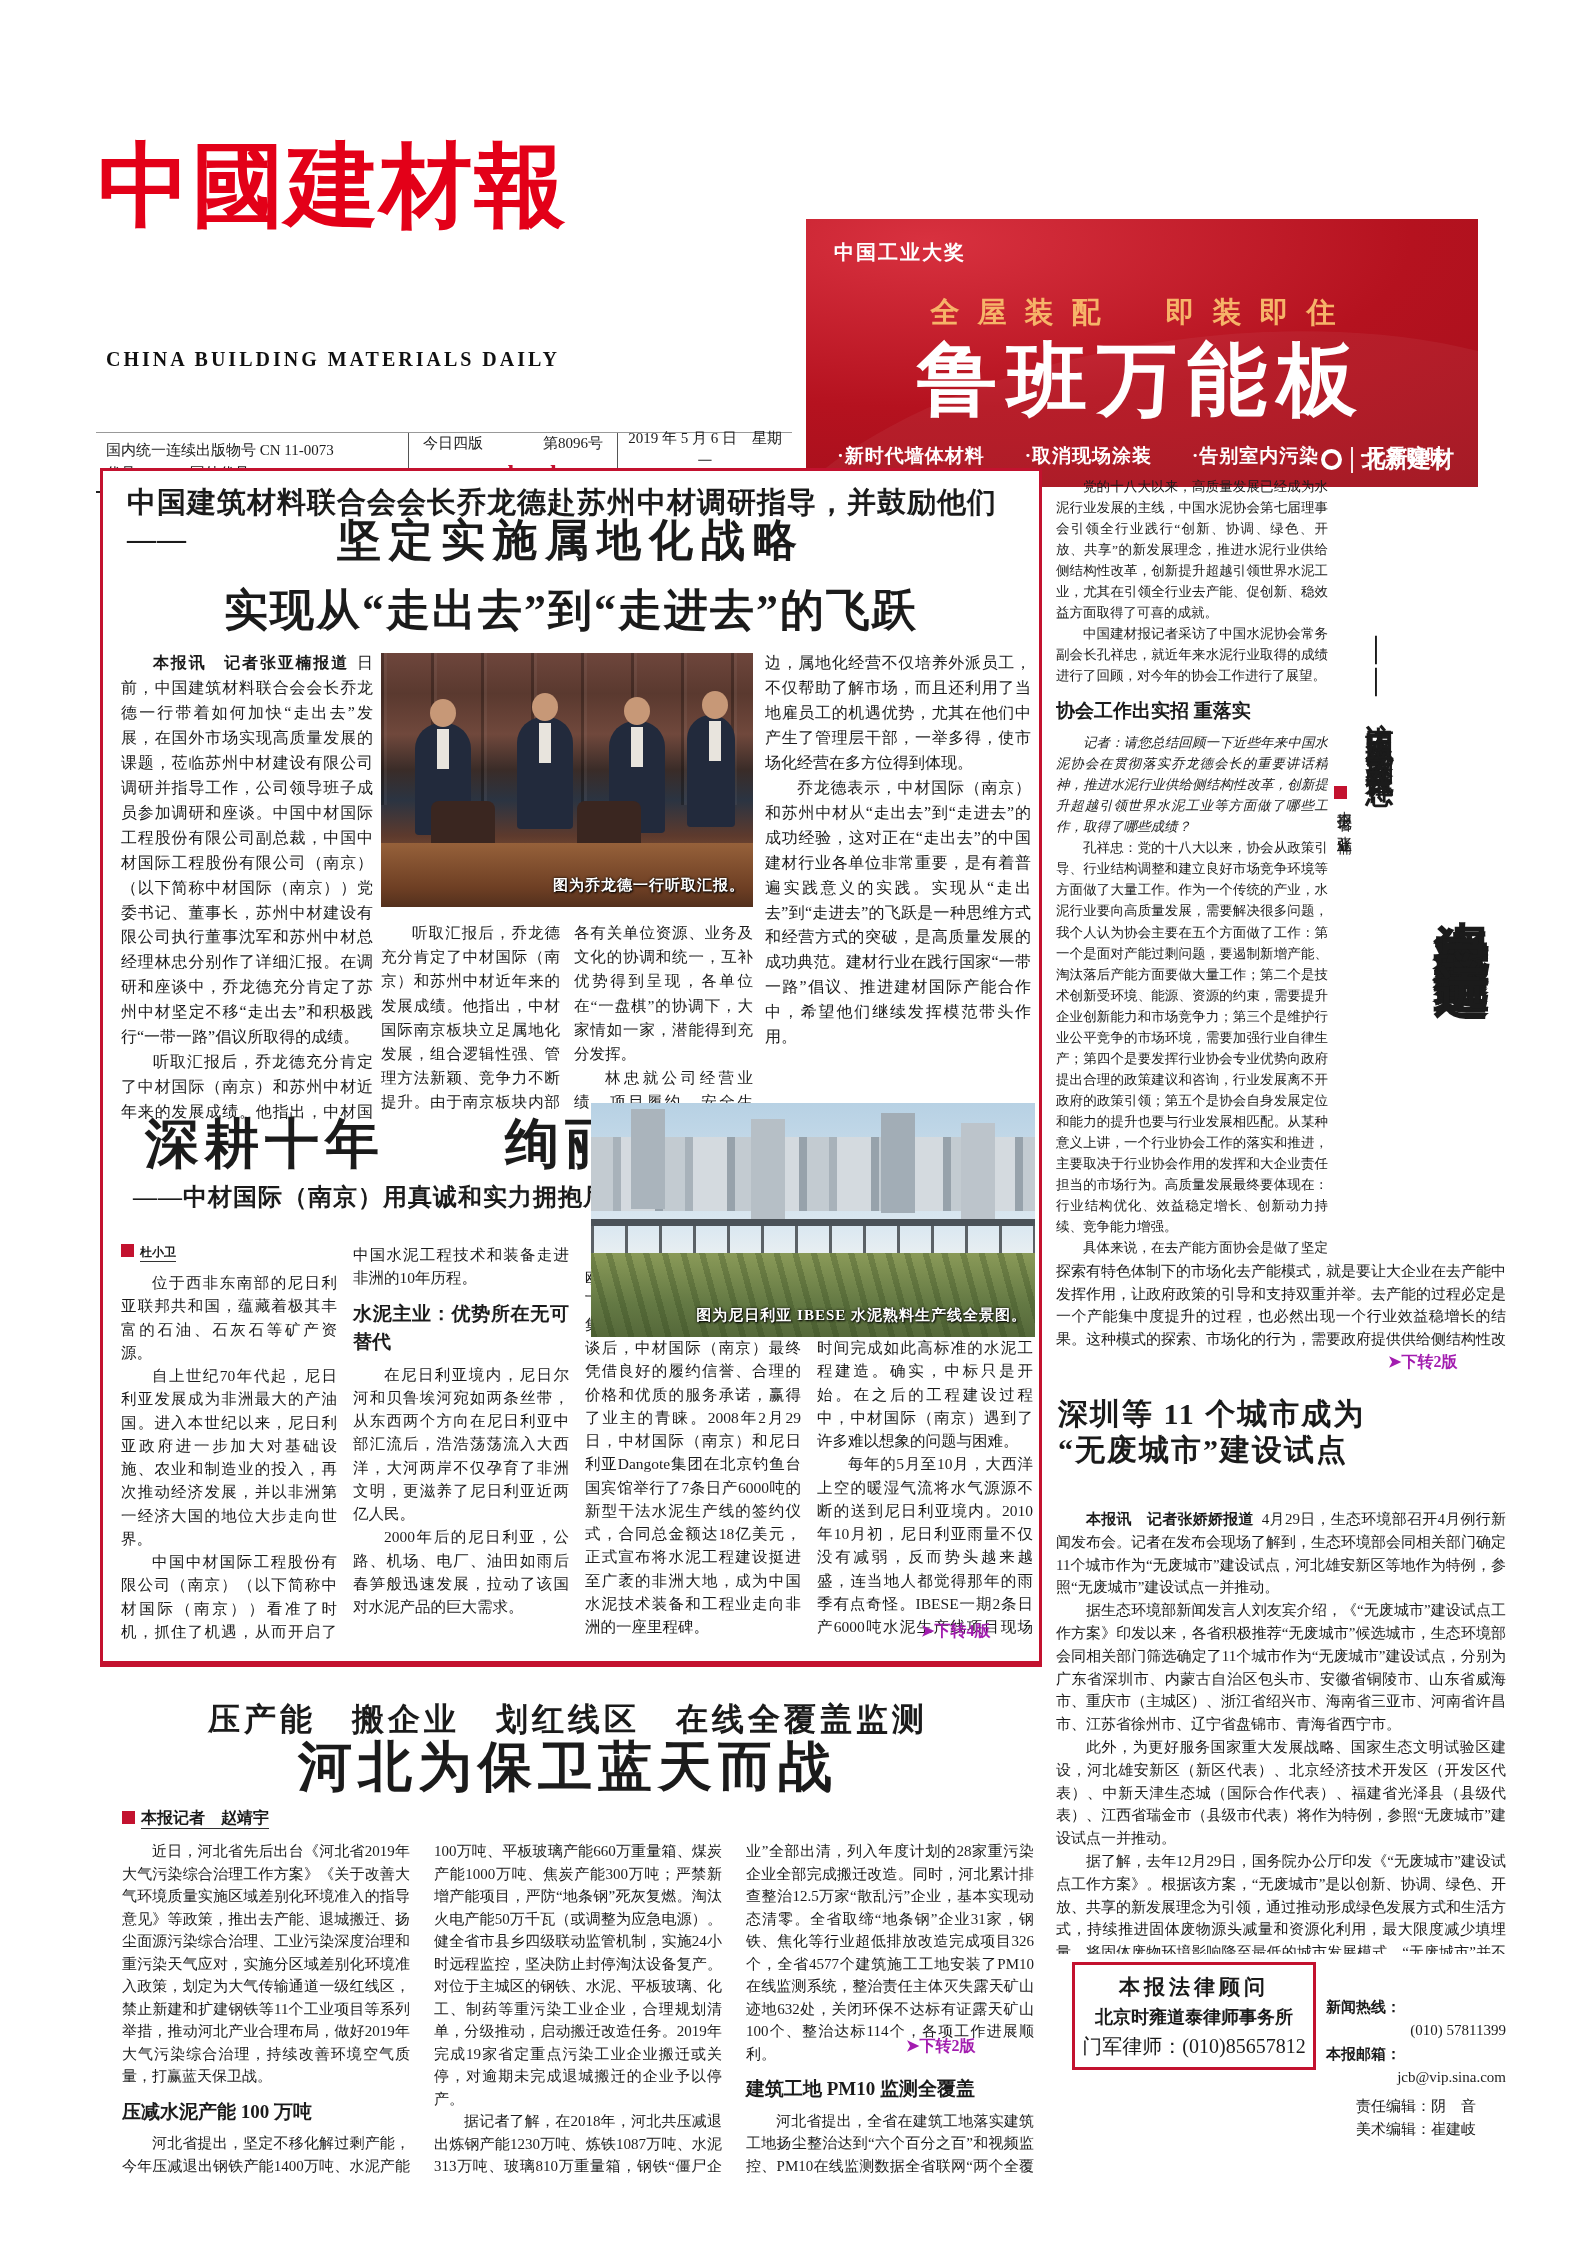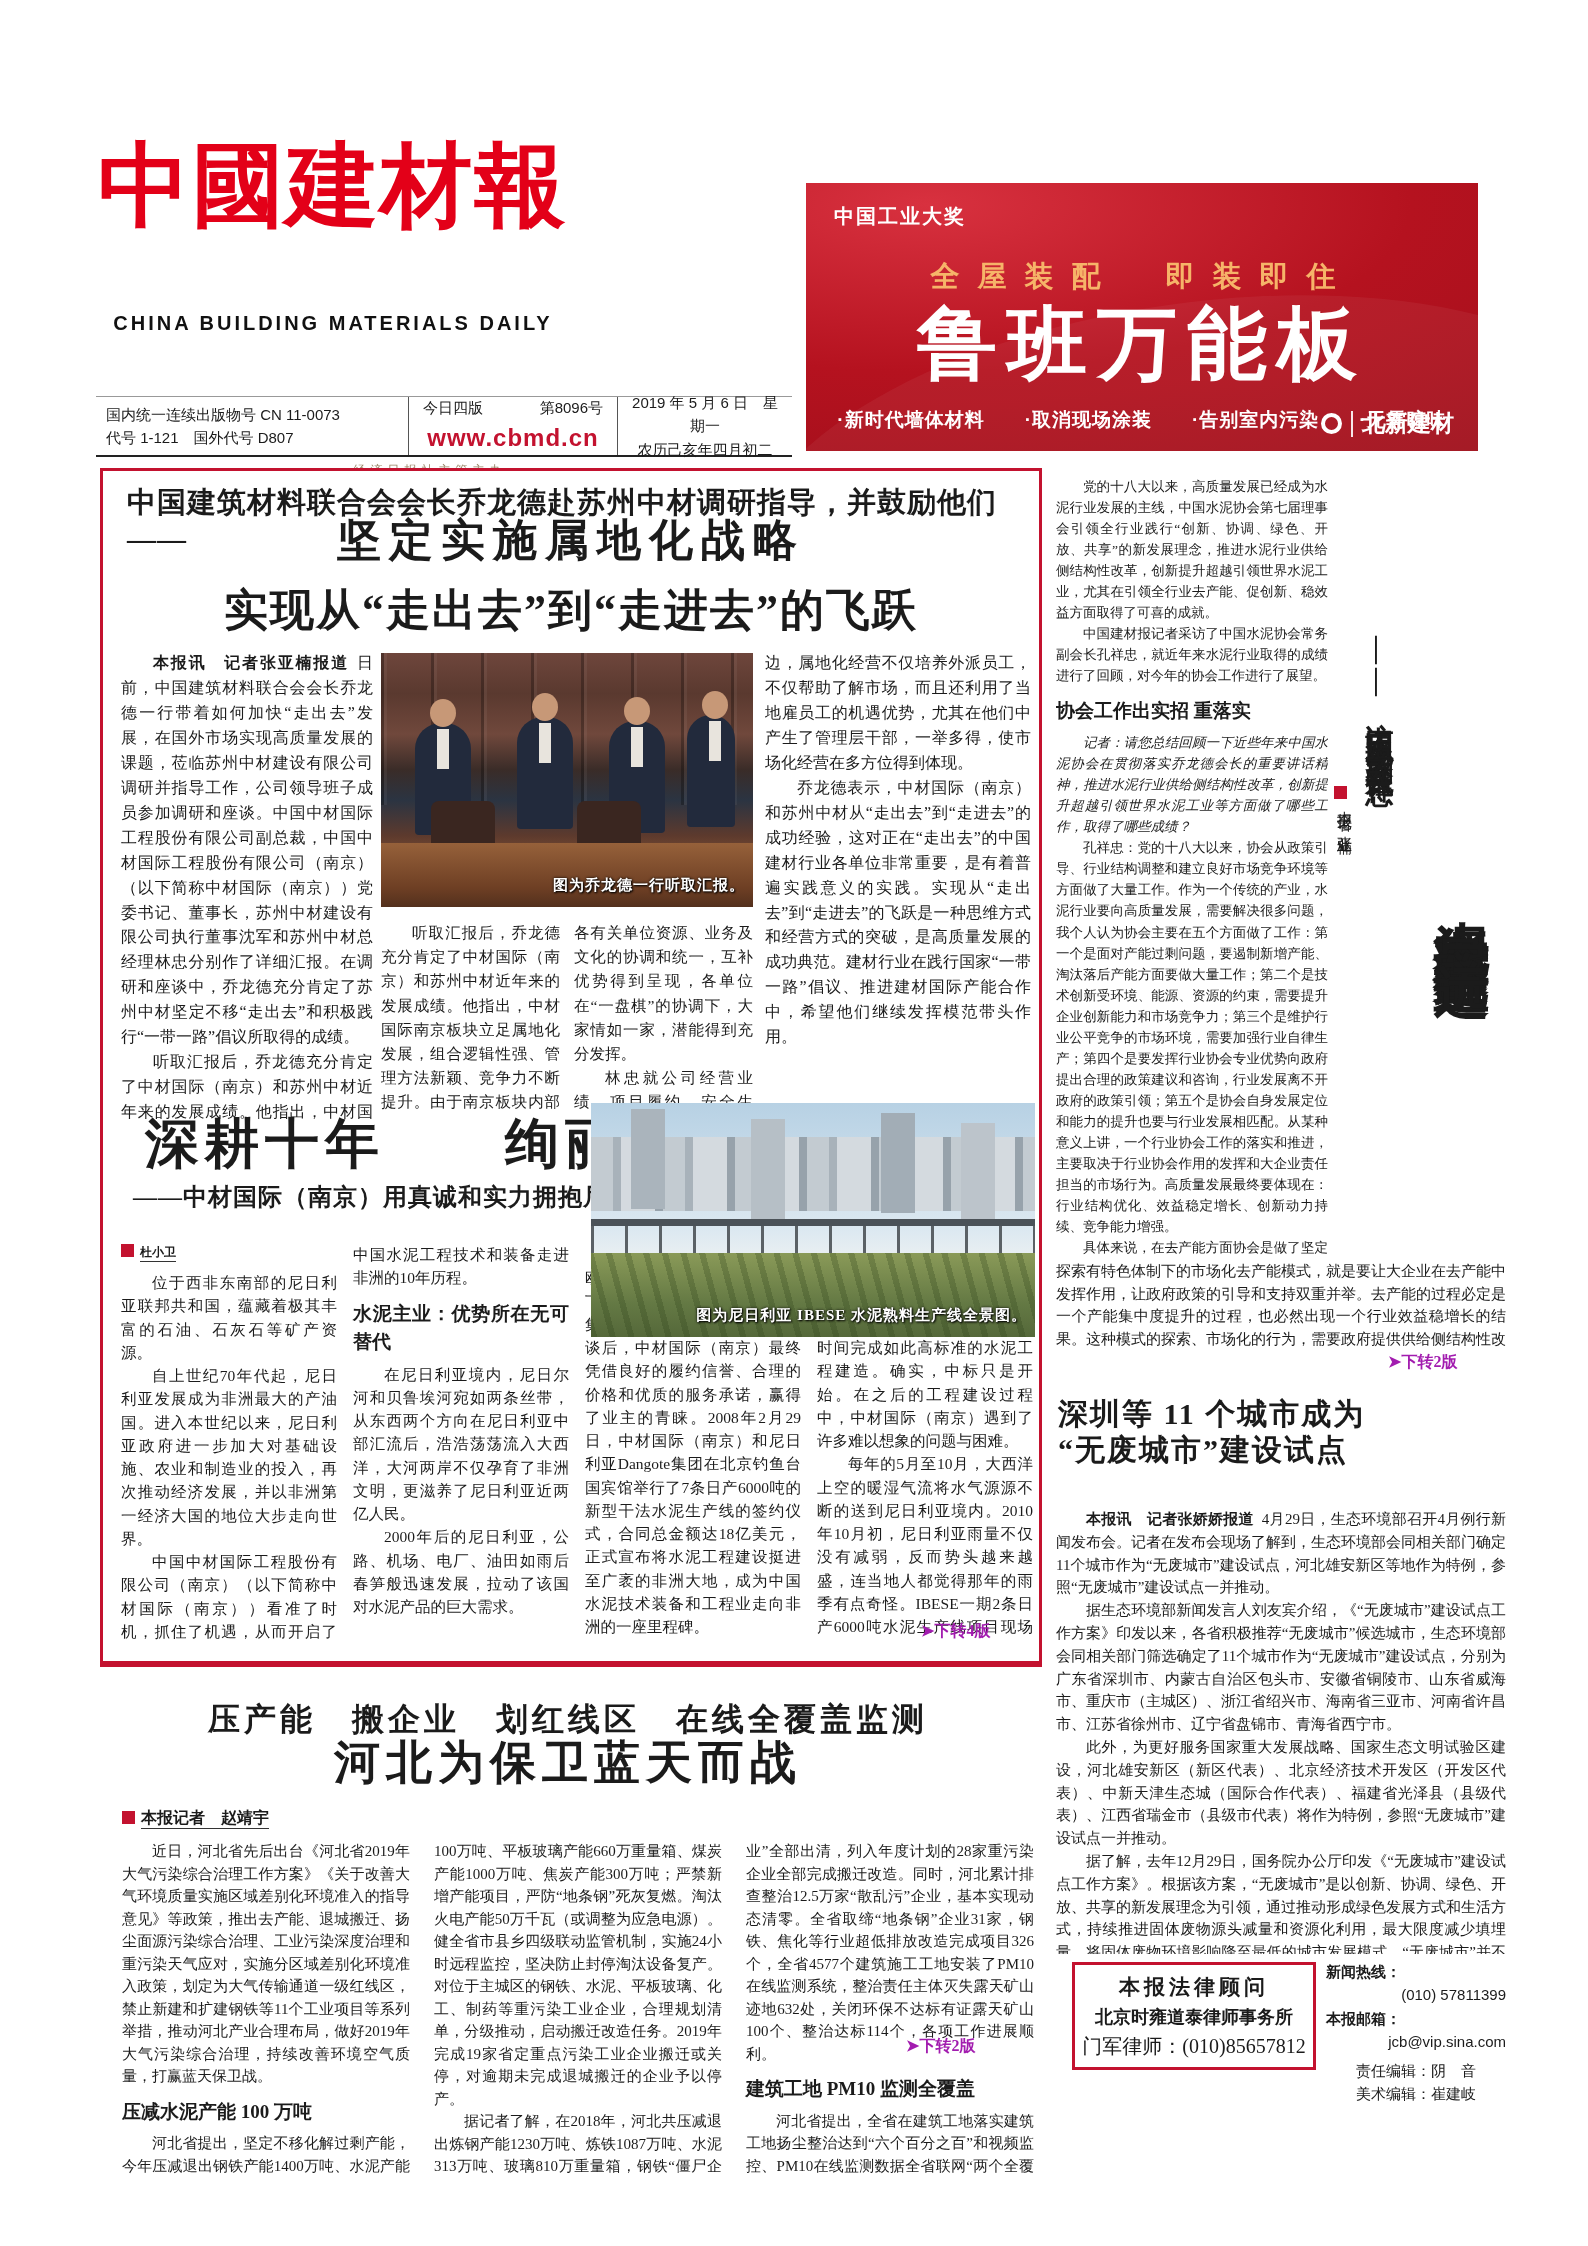--- a/index.html
+++ b/index.html
@@ -1,19 +1,19 @@
 <!DOCTYPE html>
 <html><head>
 <meta charset="utf-8">
 <style>
   html,body{margin:0;padding:0;background:#e9e7e2;}
   #page{position:relative;width:1588px;height:2246px;background:#ffffff;margin:0 auto;
         font-family:"Liberation Serif","DejaVu Serif",serif;color:#1b1b1b;overflow:hidden;}
   .abs{position:absolute;}
-  .sans{font-family:Liberation Sans, sans-serif;}
+  .sans{font-family:Liberation Serif, serif;margin-top:36px;}
   .just{text-align:justify;text-justify:inter-ideograph;}
   p{margin:0;text-indent:2em;}
   .red{color:#a21caf;}
 
   
   .mast-title{left:96px;top:140px;width:474px;text-align:center;font-size:92px;font-weight:900;
               color:#e30018;letter-spacing:2px;line-height:1;}
   .mast-en{left:96px;top:312px;width:474px;text-align:center;font-size:20px;font-weight:bold;
            letter-spacing:3px;color:#111;}
   .pubinfo{left:96px;top:396px;width:696px;height:58px;border-top:1px solid #999;border-bottom:2px solid #222;
@@ -85,21 +85,21 @@
         background:repeating-linear-gradient(90deg,#5b6166 0 3px,transparent 3px 34px);}
   .field{position:absolute;left:0;bottom:0;width:100%;height:84px;
          background:linear-gradient(180deg,#8a9a58,#647944 60%,#55683a);}
   .field:before{content:"";position:absolute;inset:0;
          background:repeating-linear-gradient(75deg,rgba(40,60,20,.25) 0 6px,transparent 6px 18px);}
   .a2-more{left:818px;top:1150px;font-size:16px;font-weight:bold;}
 
   
   .a3{left:100px;top:1692px;width:936px;height:504px;}
   .a3-kicker{left:0;top:6px;width:100%;text-align:center;font-size:32px;font-weight:bold;letter-spacing:4px;}
-  .a3-h{left:0;top:48px;width:100%;text-align:center;font-size:46px;font-weight:900;letter-spacing:6px;line-height:1;}
+  .a3-h{left:0;top:48px;width:100%;text-align:center;font-size:54px;font-weight:900;letter-spacing:6px;line-height:1;}
   .a3-byline{left:22px;top:116px;font-size:16px;}
   .a3-body{left:22px;top:148px;width:912px;height:346px;column-count:3;column-gap:24px;
            font-size:15px;line-height:1.5;overflow:hidden;}
   .a3-more{left:806px;top:344px;font-size:16px;font-weight:bold;}
 
   
   .a4-upper{left:1056px;top:476px;width:272px;height:782px;font-size:13.5px;line-height:1.56;overflow:hidden;}
   .q{font-style:italic;}
   .vert{writing-mode:vertical-rl;}
   .a4-byline-v{left:1334px;top:786px;height:240px;font-size:15px;letter-spacing:2px;}

